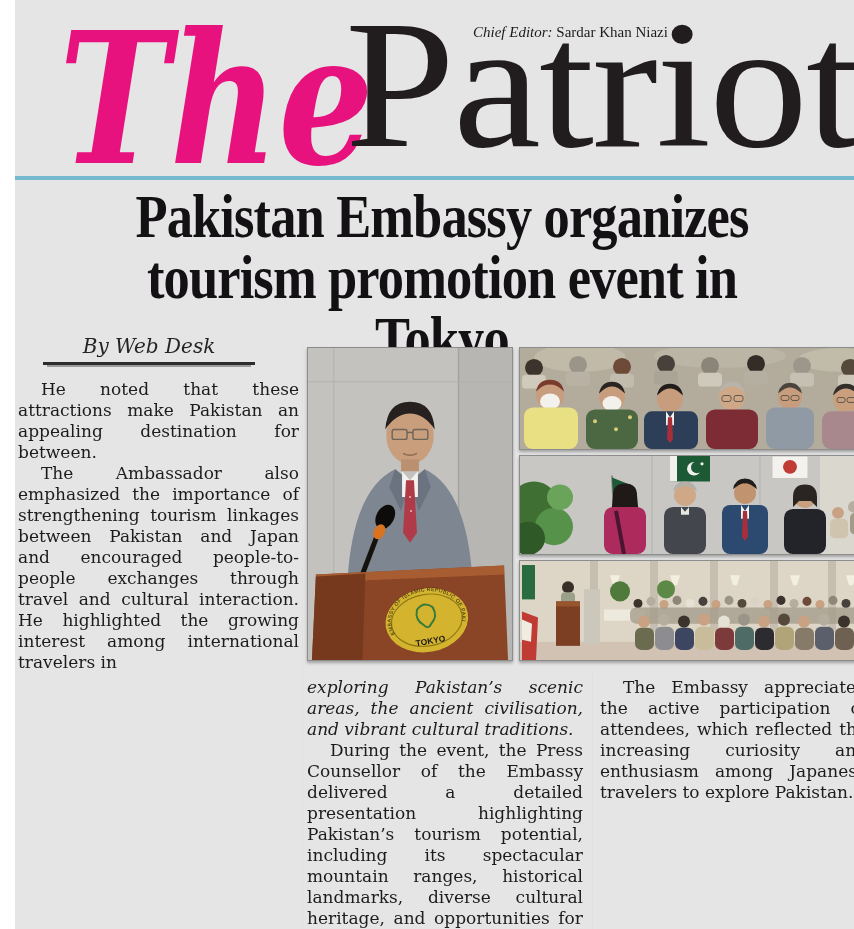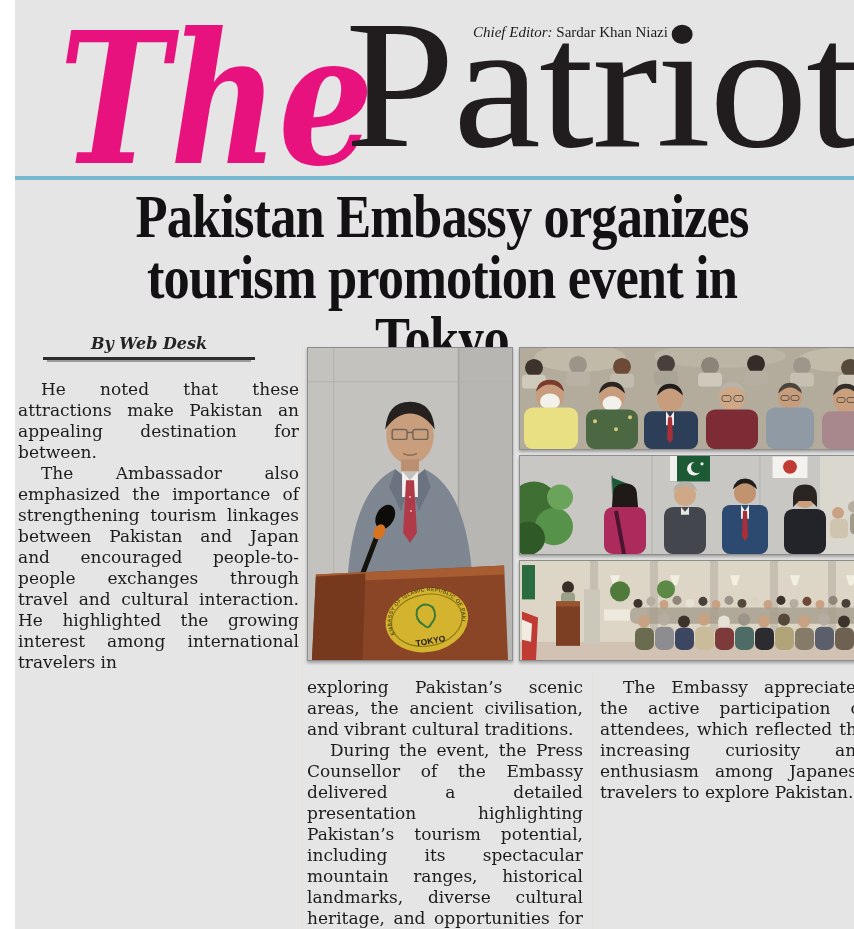--- a/index.html
+++ b/index.html
@@ -21,21 +21,21 @@
   .divider{position:absolute;left:0;top:176px;width:854px;height:4px;background:#74b9ce;}
 
   
   .headline{position:absolute;left:0;top:186px;width:854px;text-align:center;
             font-family:"Liberation Serif",serif;font-weight:700;color:#141114;
             font-size:61px;line-height:61px;letter-spacing:-1px;
             transform:scaleX(.86);transform-origin:center top;}
 
   
   .byline{position:absolute;left:28px;top:334px;width:212px;text-align:center;
-          font-style:italic;font-weight:700;font-size:16px;color:#242424;
+          font-style:italic;font-weight:400;font-size:20px;color:#242424;
           padding-bottom:4px;border-bottom:3px solid #2c2c2c;
           box-shadow:0 6px 0 -4px #9a9a9a;}
 
   
   .col{position:absolute;font-size:17px;line-height:21px;text-align:justify;color:#1c1c1c;}
   .col p{margin:0;text-indent:1.35em;hyphens:auto;-webkit-hyphens:auto;}
   .col-left{left:3px;top:379px;width:281px;}
   .col-mid{left:292px;top:677px;width:276px;}
   .col-right{left:585px;top:677px;width:267px;}
   .vrule{position:absolute;width:1px;background:#e4dfd8;}
@@ -306,21 +306,21 @@
           <rect x="295" y="65" width="19" height="23" rx="6" fill="#5a5f6b"></rect>
         <circle cx="324" cy="60" r="6" fill="#3c332c"></circle>
           <rect x="315" y="66" width="19" height="22" rx="6" fill="#6e6152"></rect>
         <circle cx="342" cy="58" r="6" fill="#c9a183"></circle>
           <rect x="334" y="65" width="14" height="23" rx="6" fill="#3f4a42"></rect>
       </svg>
     </div>
   </div>
 
   <div class="col col-mid">
-    <p style="text-indent:0;">exploring Pakistan’s scenic areas, the ancient civilisation, and vibrant cultural traditions.</p>
+    <p style="text-indent:0;font-style:italic;">exploring Pakistan’s scenic areas, the ancient civilisation, and vibrant cultural traditions.</p>
     <p>During the event, the Press Counsellor of the Embassy delivered a detailed presentation highlighting Pakistan’s tourism potential, including its spectacular mountain ranges, historical landmarks, diverse cultural heritage, and opportunities for adventure and eco-tourism.</p>
   </div>
 
   <div class="col col-right">
     <p>The Embassy appreciated the active participation of attendees, which reflected the increasing curiosity and enthusiasm among Japanese travelers to explore Pakistan.</p>
   </div>
 
 </div>
 
 </body></html>

